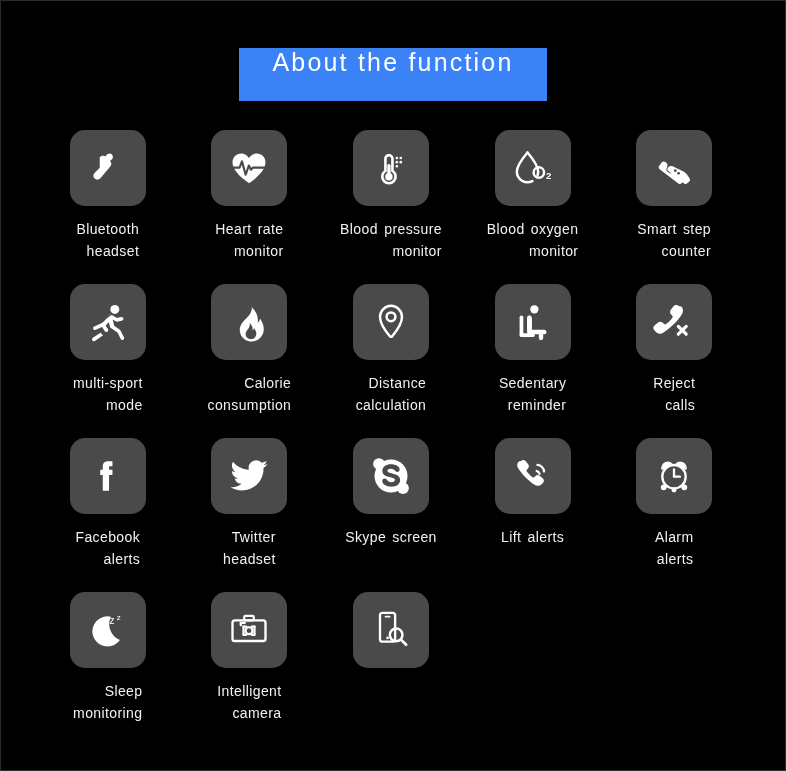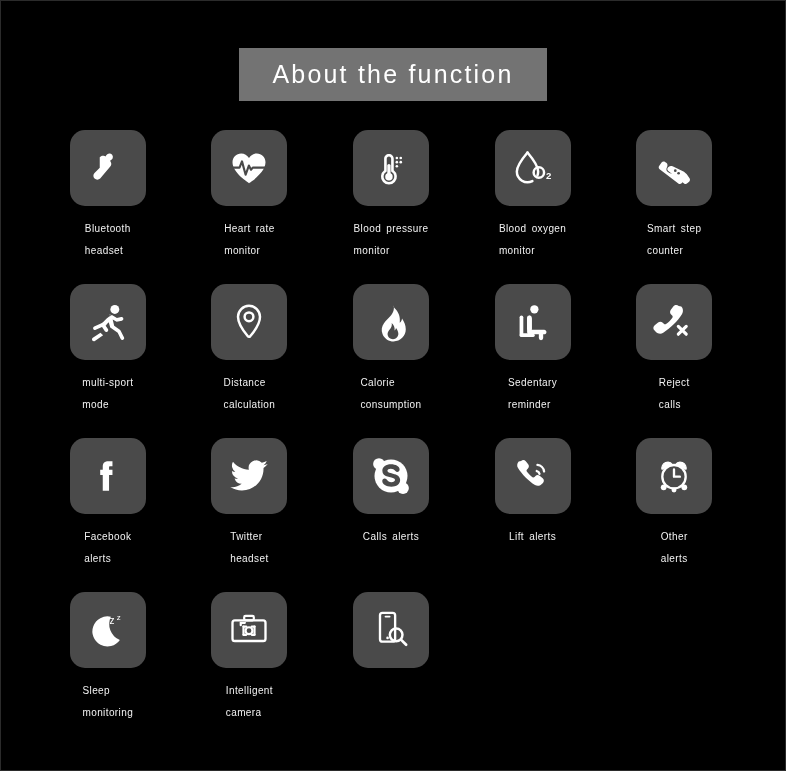--- a/index.html
+++ b/index.html
@@ -24,25 +24,25 @@
   }
 
   
   #title-banner-wrap {
     width: 100%;
     padding-top: 47px;
     display: flex;
     justify-content: center;
   }
   #title-banner {
-    background: #737373;
+    background: #3b82f6;
     width: 308px;
     height: 53px;
     display: flex;
-    align-items: center;
+    align-items: flex-start;
     justify-content: center;
   }
   #title-text {
     color: #ffffff;
     font-size: 25px;
     letter-spacing: 2.2px;
     font-weight: 400;
     white-space: nowrap;
   }
 
@@ -70,23 +70,23 @@
     align-items: center;
     justify-content: center;
     flex: none;
   }
   .tile svg {
     display: block;
   }
   .feature-label {
     margin-top: 12px;
     color: #f2f2f2;
-    font-size: 10px;
+    font-size: 14px;
     line-height: 22px;
-    text-align: left;
+    text-align: right;
     letter-spacing: 0.4px;
     white-space: pre-line;
     word-spacing: 2px;
   }
 </style>
 </head>
 <body>
 
 <div id="page">
 
@@ -167,36 +167,36 @@
       <path d="M27.5 31.6 12.8 38.2c-1.3.6-1.9 2.1-1.3 3.4.6 1.3 2.1 1.9 3.4 1.3l15.1-6.8z" fill="#ffffff"></path>
       <path d="M21.5 46.8 10.9 54c-1.2.8-1.5 2.4-.7 3.6s2.4 1.5 3.6.7l11.4-7.8z" fill="#ffffff"></path>
     </svg>
         </div>
         <div class="feature-label">multi-sport
 mode</div>
       </div>
       <div class="feature-cell">
         <div class="tile">
           <svg width="44" height="44" viewBox="0 0 64 64">
+      <path d="M35.8 7.5c1.4 6.6-1 11.6-4.6 15.9-3 3.5-6.7 6.5-9.4 10.3-3.3 4.7-4.4 10.2-2 16 2.8 6.8 9.2 10.6 16 10.6 9.8 0 17.7-7.8 17.7-17.6 0-6.2-2.4-11.1-5.4-15.8-.4 2.6-1.5 4.7-3.4 6.2 1-7.8-1.4-14.5-5.6-19.2-1.1-1.3-2.3-2.5-3.3-3.6z" fill="#ffffff"></path>
+      <path d="M33 33.5c.8 3.8-.6 6.6-2.6 9.1-1.7 2.1-3.4 4.2-3.4 7 0 4.3 3.6 7.4 7.9 7.4 4.3 0 7.8-3.5 7.8-7.8 0-3.4-1.6-6-3.4-8.6-.3 1.6-1 2.8-2.1 3.6.7-4.4-1.3-8.4-4.2-10.7z" fill="#4a4a4a"></path>
+    </svg>
+        </div>
+        <div class="feature-label">Calorie
+consumption</div>
+      </div>
+      <div class="feature-cell">
+        <div class="tile">
+          <svg width="44" height="44" viewBox="0 0 64 64">
       <path d="M32 8.5c-8.8 0-16 7.2-16 16 0 11.6 13.7 27.6 14.3 28.3.4.5 1 .7 1.7.7s1.3-.3 1.7-.7C34.3 52.1 48 36.1 48 24.5c0-8.8-7.2-16-16-16z" fill="none" stroke="#ffffff" stroke-width="3.6"></path>
       <circle cx="32" cy="24.5" r="6.4" fill="none" stroke="#ffffff" stroke-width="3.6"></circle>
     </svg>
         </div>
         <div class="feature-label">Distance
 calculation</div>
-      </div>
-      <div class="feature-cell">
-        <div class="tile">
-          <svg width="44" height="44" viewBox="0 0 64 64">
-      <path d="M35.8 7.5c1.4 6.6-1 11.6-4.6 15.9-3 3.5-6.7 6.5-9.4 10.3-3.3 4.7-4.4 10.2-2 16 2.8 6.8 9.2 10.6 16 10.6 9.8 0 17.7-7.8 17.7-17.6 0-6.2-2.4-11.1-5.4-15.8-.4 2.6-1.5 4.7-3.4 6.2 1-7.8-1.4-14.5-5.6-19.2-1.1-1.3-2.3-2.5-3.3-3.6z" fill="#ffffff"></path>
-      <path d="M33 33.5c.8 3.8-.6 6.6-2.6 9.1-1.7 2.1-3.4 4.2-3.4 7 0 4.3 3.6 7.4 7.9 7.4 4.3 0 7.8-3.5 7.8-7.8 0-3.4-1.6-6-3.4-8.6-.3 1.6-1 2.8-2.1 3.6.7-4.4-1.3-8.4-4.2-10.7z" fill="#4a4a4a"></path>
-    </svg>
-        </div>
-        <div class="feature-label">Calorie
-consumption</div>
       </div>
       <div class="feature-cell">
         <div class="tile">
           <svg width="44" height="44" viewBox="0 0 64 64">
       <circle cx="34" cy="13.5" r="6" fill="#ffffff"></circle>
       <path d="M29 22.5c-3.1 0-5.6 2.5-5.6 5.6v18.4c0 1.9 1.5 3.4 3.4 3.4h21.4c1.9 0 3.4-1.5 3.4-3.4s-1.5-3.4-3.4-3.4H30.2V28.1c0-3.1-2.5-5.6-5.2-5.6z" fill="#ffffff"></path>
       <rect x="23.3" y="22.5" width="6.9" height="22" rx="3.4" fill="#ffffff"></rect>
       <rect x="40.5" y="44.5" width="6.3" height="14" rx="3.1" fill="#ffffff"></rect>
       <rect x="12.5" y="22.5" width="5.4" height="30" rx="2.7" fill="#ffffff"></rect>
       <rect x="12.5" y="48.5" width="22" height="5.4" rx="2.7" fill="#ffffff"></rect>
@@ -238,21 +238,21 @@
       </div>
       <div class="feature-cell">
         <div class="tile">
           <svg width="44" height="44" viewBox="0 0 64 64">
       <circle cx="32" cy="32" r="24" fill="#ffffff"></circle>
       <ellipse cx="14.5" cy="14.5" rx="8.5" ry="8.5" fill="#ffffff"></ellipse>
       <ellipse cx="49.5" cy="49.5" rx="8.5" ry="8.5" fill="#ffffff"></ellipse>
       <path d="M32.6 47.5c-7.6 0-13.3-3.7-13.3-8.3 0-2 1.5-3.5 3.5-3.5 3.9 0 3.4 5.3 9.8 5.3 3.2 0 5.2-1.4 5.2-3.2 0-2.2-2-2.9-5.3-3.7l-4.3-1c-5.6-1.3-8.8-4.1-8.8-8.8 0-5.9 5.4-9.4 12.5-9.4 7 0 12.6 3.2 12.6 7.5 0 2-1.4 3.6-3.5 3.6-3.5 0-3.1-4.5-9.3-4.5-3 0-4.9 1.2-4.9 3 0 1.9 1.9 2.7 4.8 3.3l3.3.8c6 1.3 10.4 3.8 10.4 9.2 0 6.1-5.5 9.7-12.7 9.7z" fill="#4a4a4a"></path>
     </svg>
         </div>
-        <div class="feature-label">Calls  alerts</div>
+        <div class="feature-label">Skype  screen</div>
       </div>
       <div class="feature-cell">
         <div class="tile">
           <svg width="44" height="44" viewBox="0 0 64 64">
       <path d="M14.7 10.2c1.9-1.9 5.1-1.7 6.8.4l3.5 4.4c1.5 1.8 1.3 4.5-.3 6.1l-1.4 1.4c-.8.8-.9 2-.3 2.9 2.2 3.2 5.1 6 8.3 8.3.9.6 2.1.5 2.9-.3l1.4-1.4c1.6-1.6 4.3-1.8 6.1-.3l4.4 3.5c2.1 1.7 2.3 4.9.4 6.8l-2.1 2.1c-2.5 2.5-6.5 2.9-9.5 1-4.8-3-9.5-6.8-13.7-11-4.1-4.1-8-8.8-11-13.6-1.9-3-1.5-7 1-9.5z" fill="#ffffff"></path>
       <g fill="none" stroke="#ffffff" stroke-width="3.4" stroke-linecap="round">
         <path d="M38.5 15.8a11 11 0 0 1 9.6 9.6"></path>
         <path d="M37.5 24.8a5 5 0 0 1 3.9 3.9"></path>
       </g>
     </svg>
@@ -264,21 +264,21 @@
           <svg width="44" height="44" viewBox="0 0 64 64">
       <circle cx="32" cy="33" r="17" fill="none" stroke="#ffffff" stroke-width="3.4"></circle>
       <path d="M32 22.5V33h8.5" fill="none" stroke="#ffffff" stroke-width="3.4" stroke-linecap="round" stroke-linejoin="round"></path>
       <path d="M14.8 22.8a8.6 8.6 0 0 1 5-10.3 8.6 8.6 0 0 1 10.1 3.2" fill="#ffffff" stroke="#ffffff" stroke-width="2"></path>
       <path d="M49.2 22.8a8.6 8.6 0 0 0-5-10.3 8.6 8.6 0 0 0-10.1 3.2" fill="#ffffff" stroke="#ffffff" stroke-width="2"></path>
       <circle cx="17" cy="48.5" r="4.2" fill="#ffffff"></circle>
       <circle cx="47" cy="48.5" r="4.2" fill="#ffffff"></circle>
       <circle cx="32" cy="52.5" r="3.6" fill="#ffffff"></circle>
     </svg>
         </div>
-        <div class="feature-label">Other
+        <div class="feature-label">Alarm
 alerts</div>
       </div>
       <div class="feature-cell">
         <div class="tile">
           <svg width="46" height="46" viewBox="0 0 64 64">
       <path d="M36 13.5A21 21 0 1 0 48.5 46 24 24 0 0 1 36 13.5z" fill="#ffffff"></path>
       <text x="34" y="23" font-family="'Liberation Sans',sans-serif" font-size="14" fill="#ffffff">z</text>
       <text x="44" y="18" font-family="'Liberation Sans',sans-serif" font-size="11" fill="#ffffff">z</text>
     </svg>
         </div>

